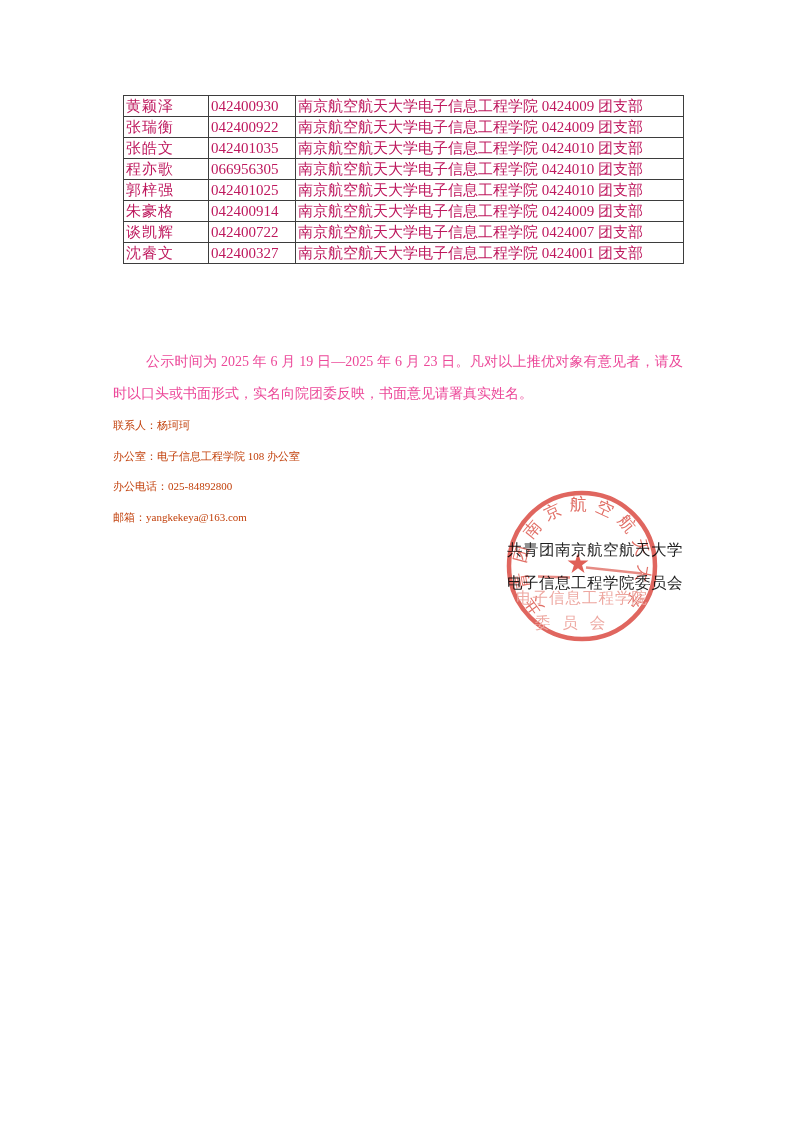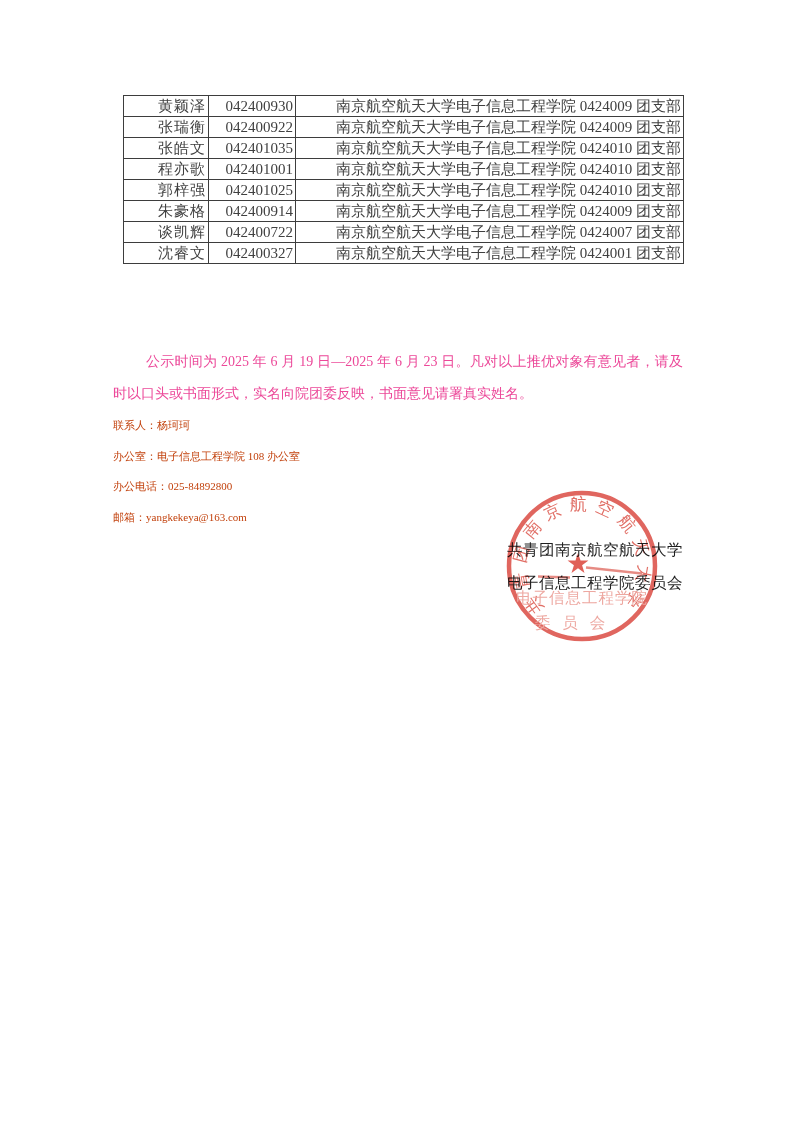--- a/index.html
+++ b/index.html
@@ -20,25 +20,25 @@
     left: 123px;
     top: 95px;
     width: 560px;
     border-collapse: collapse;
     table-layout: fixed;
     font-size: 15px;
   }
   table.roster td {
     border: 1px solid #3d3d3d;
     height: 21px;
-    text-align: right;
+    text-align: left;
     vertical-align: middle;
     white-space: nowrap;
     overflow: hidden;
-    color: #404040;
+    color: #be185d;
     padding: 0 2px;
   }
   td.c-name   { width: 85px;  letter-spacing: 1px; }
   td.c-id     { width: 87px;  }
   td.c-branch { width: 388px; }
 
   
   .para {
     position: absolute;
     left: 113px;
@@ -106,21 +106,21 @@
         <td class="c-id">042400922</td>
         <td class="c-branch">南京航空航天大学电子信息工程学院 0424009 团支部</td>
       </tr>
       <tr>
         <td class="c-name">张皓文</td>
         <td class="c-id">042401035</td>
         <td class="c-branch">南京航空航天大学电子信息工程学院 0424010 团支部</td>
       </tr>
       <tr>
         <td class="c-name">程亦歌</td>
-        <td class="c-id">042401001</td>
+        <td class="c-id">066956305</td>
         <td class="c-branch">南京航空航天大学电子信息工程学院 0424010 团支部</td>
       </tr>
       <tr>
         <td class="c-name">郭梓强</td>
         <td class="c-id">042401025</td>
         <td class="c-branch">南京航空航天大学电子信息工程学院 0424010 团支部</td>
       </tr>
       <tr>
         <td class="c-name">朱豪格</td>
         <td class="c-id">042400914</td>

